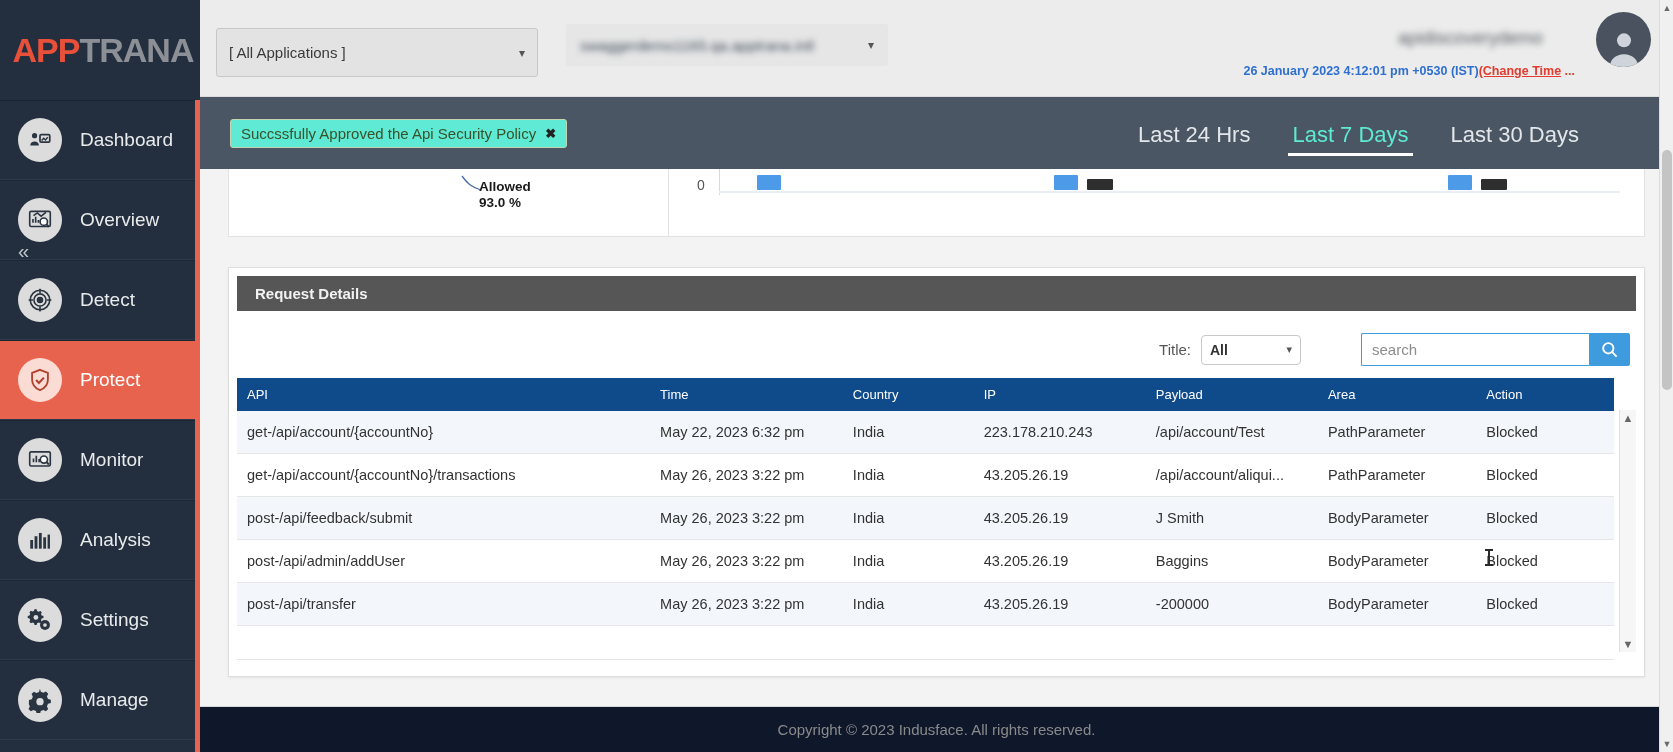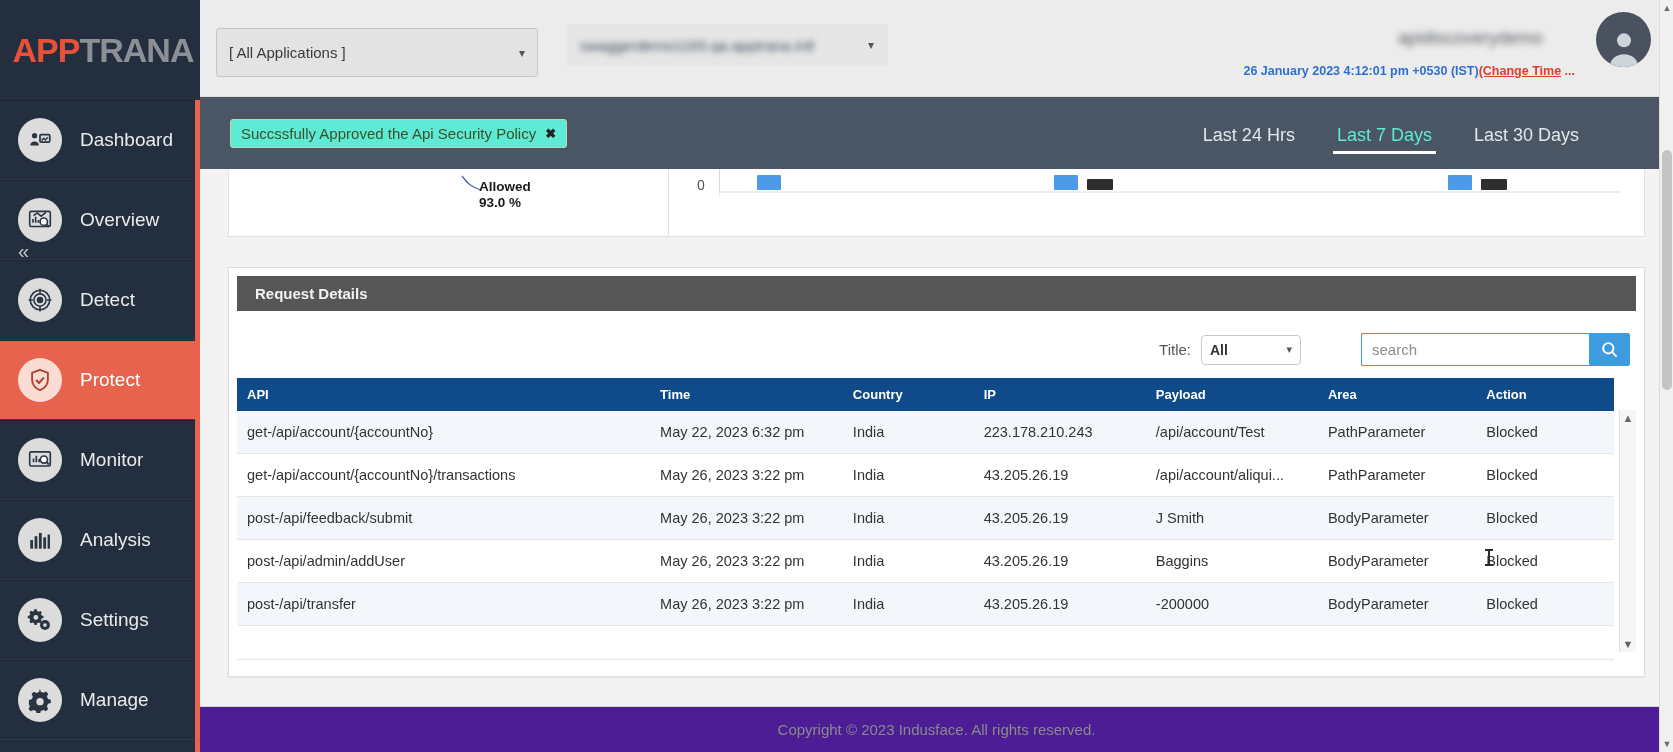--- a/index.html
+++ b/index.html
@@ -151,21 +151,21 @@
     font-size: 15px; color: #39512a;
     display: flex; align-items: center; gap: 9px;
   }
   .toast .close-x { color: #222; font-weight: bold; cursor: pointer; font-size: 13px; }
   .range-tabs {
     margin-left: auto; margin-right: 90px;
     display: flex; align-items: center; gap: 34px;
     height: 100%;
   }
   .range-tab {
-    color: #e3e6ea; font-size: 18px;
+    color: #e3e6ea; font-size: 22px;
     padding: 26px 4px 22px;
     cursor: pointer;
     position: relative;
   }
   .range-tab.active { color: #5eead4; }
   .range-tab.active::after {
     content: ""; position: absolute;
     left: 0; right: 0; bottom: 14px;
     height: 3px; background: #ffffff;
   }
@@ -273,21 +273,21 @@
     cursor: pointer;
   }
   .search-btn svg { width: 19px; height: 19px; }
 
   
   .table-wrap { position: relative; padding-right: 22px; }
   table { width: 100%; border-collapse: collapse; table-layout: fixed; }
   thead th {
     background: #0f4a8a;
     color: #ffffff;
-    font-size: 13px; font-weight: bold;
+    font-size: 13px; font-weight: normal;
     text-align: left;
     padding: 9px 10px;
   }
   tbody td {
     font-size: 14.5px; color: #333;
     padding: 13px 10px;
     border-bottom: 1px solid #e6e6e6;
     white-space: nowrap; overflow: hidden; text-overflow: ellipsis;
   }
   tbody tr:nth-child(odd) { background: #f3f6fb; }
@@ -319,21 +319,21 @@
   .cursor-beam::before, .cursor-beam::after {
     content: ""; position: absolute; left: -3px;
     width: 8px; height: 2px; background: #2a2a2a;
   }
   .cursor-beam::before { top: 0; }
   .cursor-beam::after { bottom: 0; }
 
   
   .footer {
     flex: 0 0 46px;
-    background: #4c1d95;
+    background: #0f172a;
     border-top: 1px solid #d6d6d6;
     display: flex; align-items: center; justify-content: center;
     font-size: 15px; color: #8a8a8a;
   }
 
   
   .page-scroll {
     position: absolute; right: 0; top: 0;
     width: 14px; height: 752px;
     background: #f0f0f0; border-left: 1px solid #dcdcdc;

